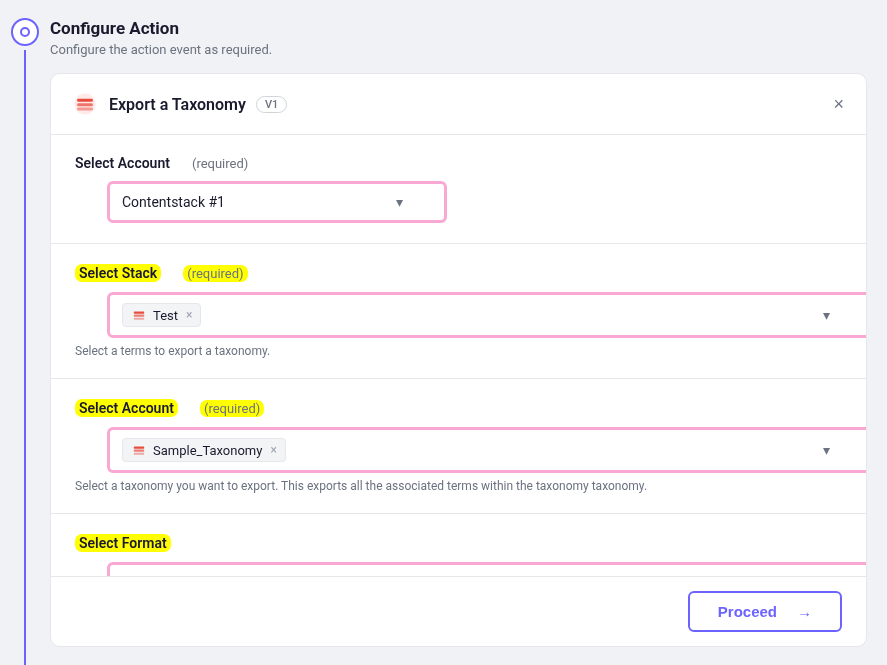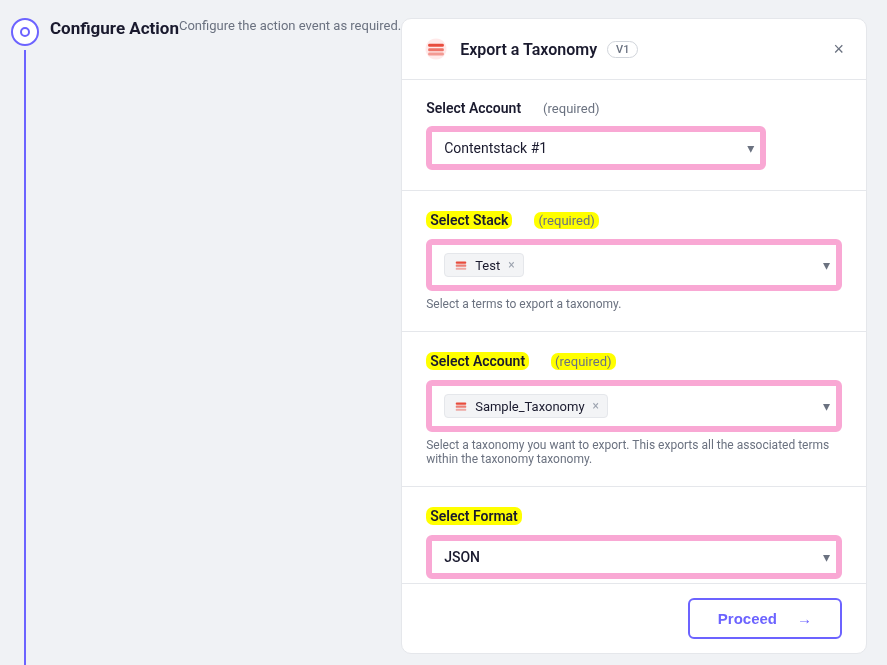--- a/index.html
+++ b/index.html
@@ -56,23 +56,23 @@
     .step-line {
       width: 2px;
       flex: 1;
       background: #6c63ff;
       margin-top: 4px;
     }
 
     
     .main-content {
       flex: 1;
-      padding: 18px 20px 11px 0;
-      display: flex;
-      flex-direction: row;
+      padding: 18px 20px 18px 0;
+      display: flex;
+      flex-direction: column;
     }
 
     .section-title {
       font-size: 17px;
       font-weight: 700;
       color: #1a1a2e;
       margin-bottom: 4px;
     }
 
     .section-subtitle {
@@ -181,30 +181,31 @@
     }
 
     .select-wrapper {
       position: relative;
       width: 100%;
     }
 
     .select-box-display {
       width: 100%;
       padding: 8px 40px 8px 12px;
-      border: 6px solid #f9a8d4;
+      border: 3px solid #f9a8d4;
       border-radius: 6px;
       font-size: 14px;
       color: #1a1a2e;
       background: white;
       cursor: pointer;
       display: flex;
       align-items: center;
       position: relative;
       min-height: 42px;
+      margin-left: 32px;
     }
 
     .select-chevron {
       position: absolute;
       right: 12px;
       top: 50%;
       transform: translateY(-50%);
       color: #6b7280;
       pointer-events: none;
       font-size: 14px;

